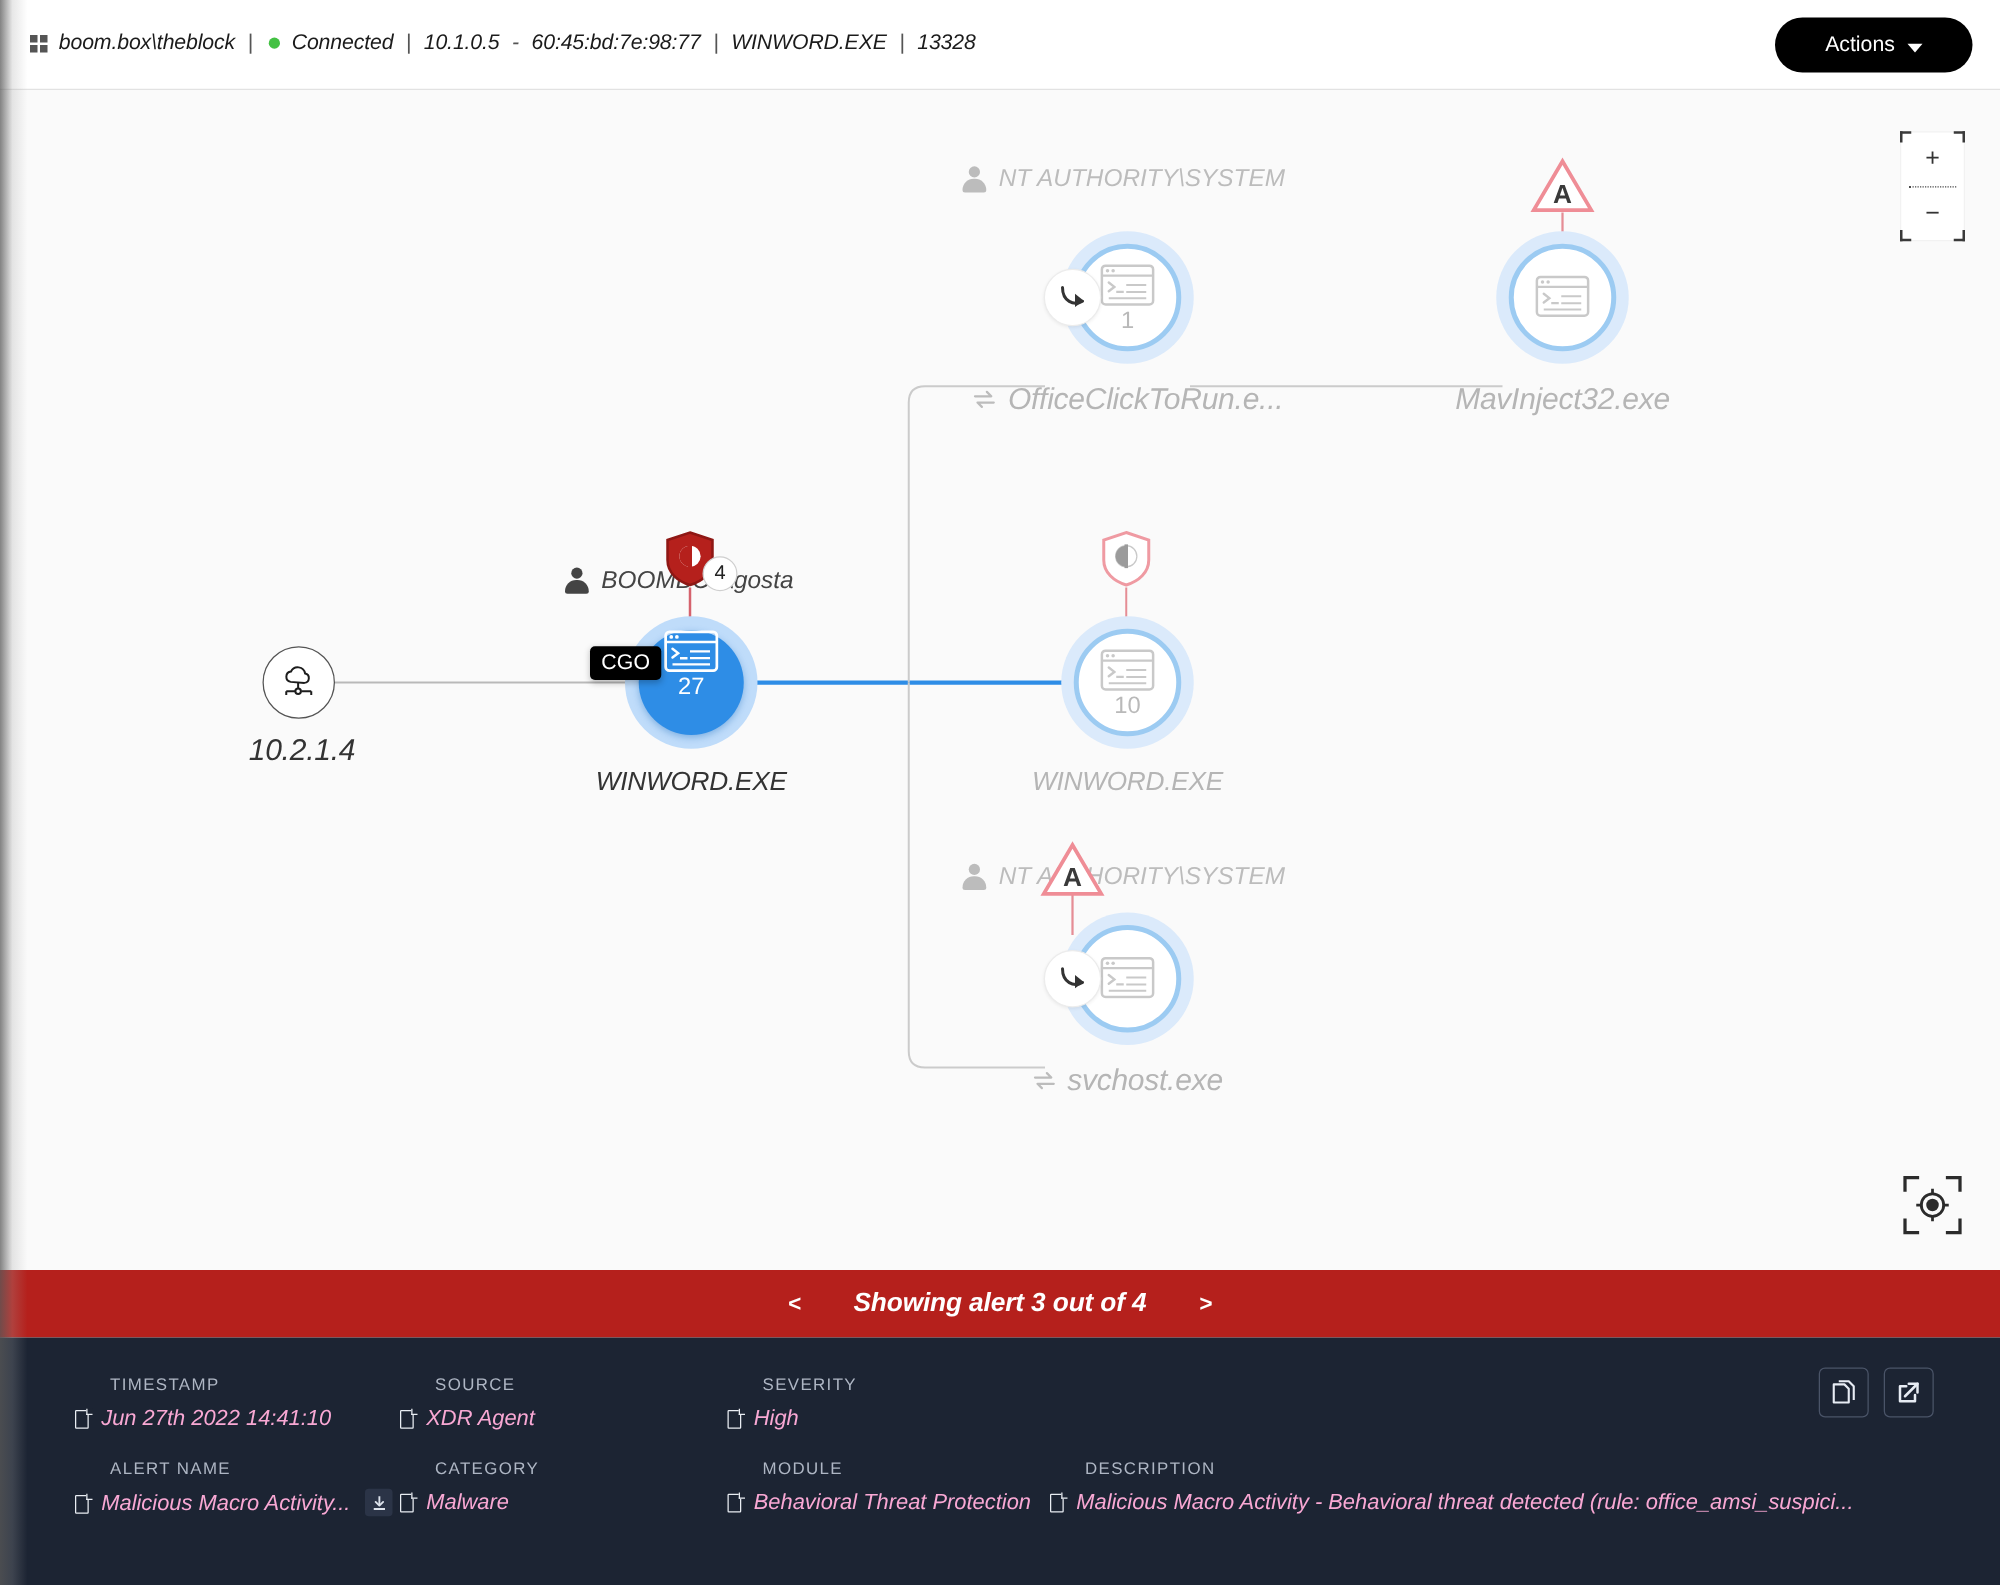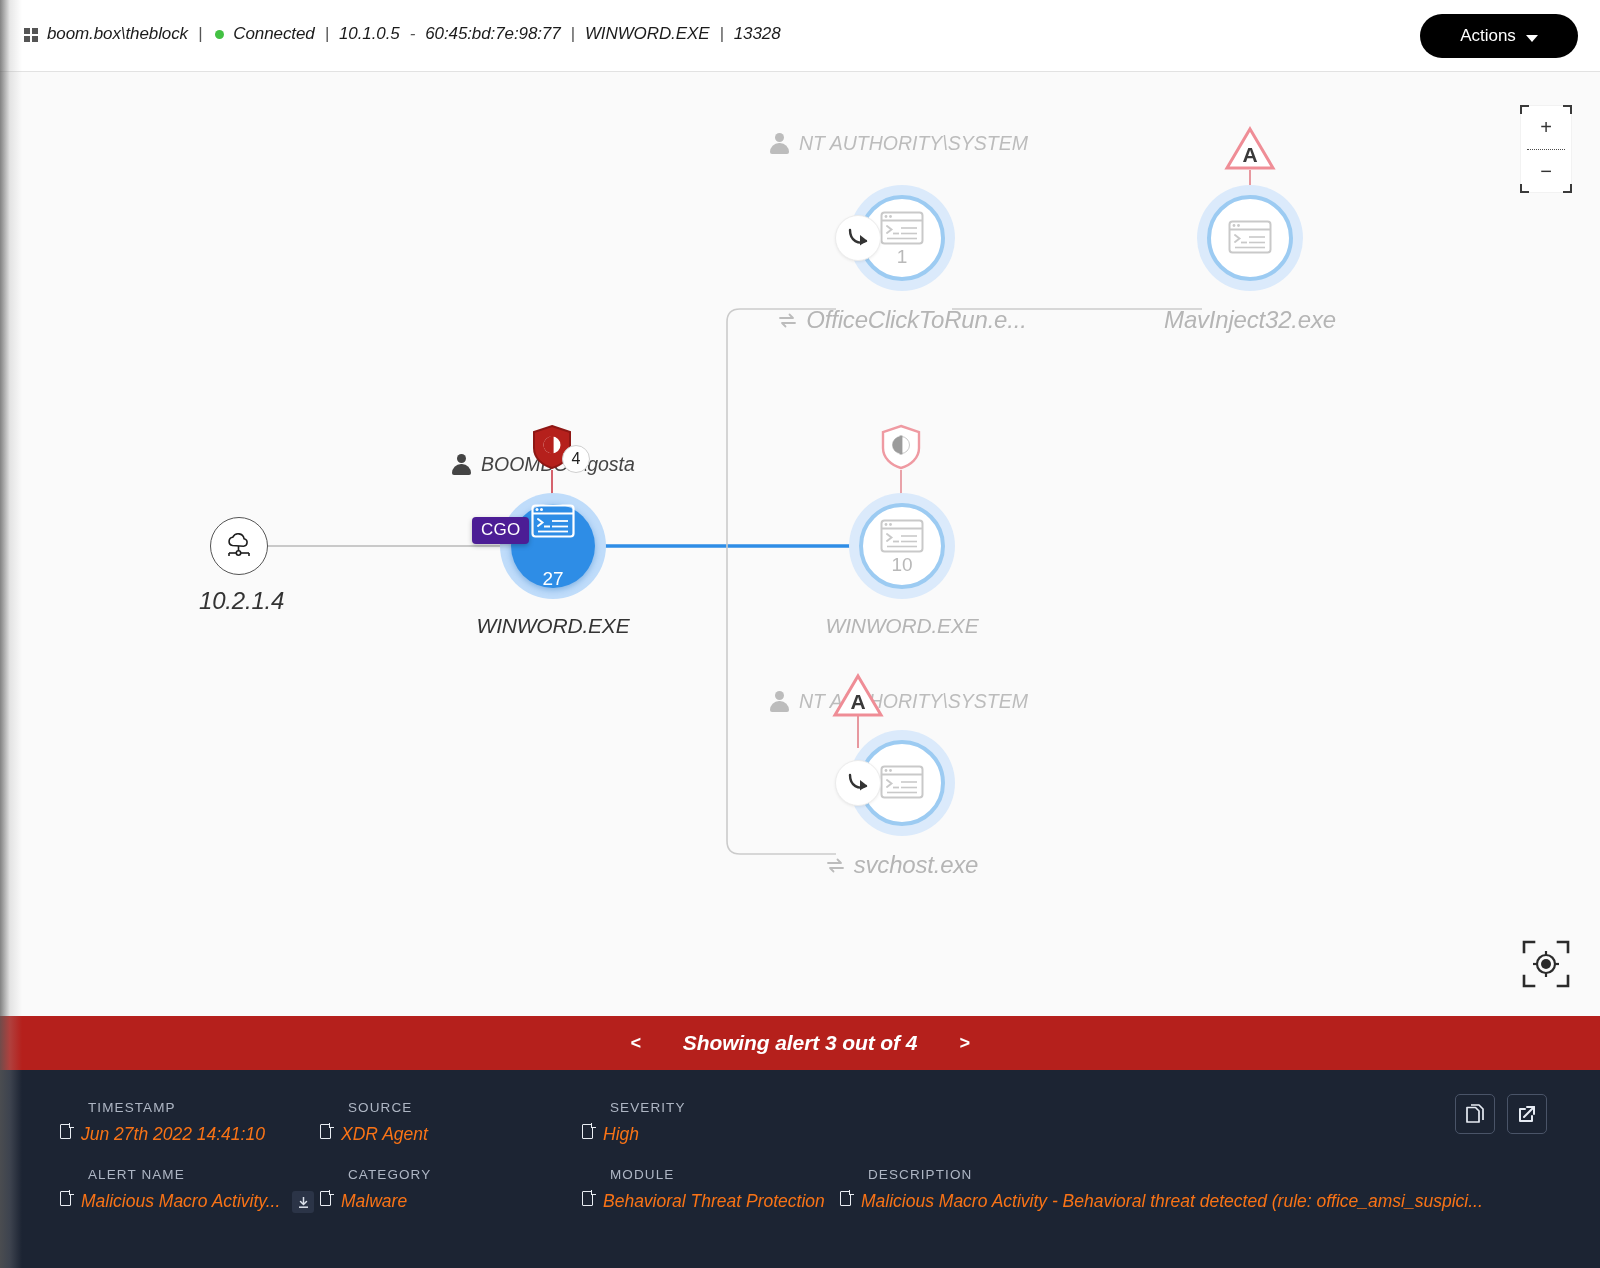--- a/index.html
+++ b/index.html
@@ -84,21 +84,21 @@
   
   .node { position: absolute; }
   
   .sel-halo {
     width: 106px; height: 106px; border-radius: 50%;
     background: #bfdcfa; position: absolute; left: 0; top: 0;
   }
   .sel-core {
     width: 84px; height: 84px; border-radius: 50%;
     background: #2e8de6; position: absolute; left: 11px; top: 11px;
-    display: flex; flex-direction: column; align-items: center; justify-content: space-between;
+    display: flex; flex-direction: column; align-items: center; justify-content: flex-start;
     box-shadow: 0 2px 6px rgba(30,110,190,.4);
   }
   .ghost-halo {
     width: 106px; height: 106px; border-radius: 50%;
     background: #dbeafb; position: absolute; left: 0; top: 0;
   }
   .ghost-core {
     width: 86px; height: 86px; border-radius: 50%;
     background: #ffffff; border: 4px solid #9ccbf2; position: absolute; left: 10px; top: 10px;
     display: flex; flex-direction: column; align-items: center; justify-content: center;
@@ -128,21 +128,21 @@
   .person-ico .bd { position:absolute; left:0; top:10px; width:19px; height:11px; border-radius: 9px 9px 2px 2px; background: currentColor; }
 
   .cloud-node {
     position: absolute; width: 58px; height: 58px; border-radius: 50%;
     background:#fff; border: 1.5px solid #545454;
     display:flex; align-items:center; justify-content:center;
   }
 
   
   .cgo-badge {
-    position: absolute; background: #4c1d95; color: #fff;
+    position: absolute; background: #000000; color: #fff;
     font-size: 17px; padding: 3px 9px 4px 9px; border-radius: 4px;
     box-shadow: 0 2px 5px rgba(0,0,0,.25);
     z-index: 3; letter-spacing: .2px;
   }
 
   
   .shield {
     position: absolute; width: 42px; height: 46px; z-index: 4;
   }
   .shield-count {
@@ -195,22 +195,22 @@
     position:absolute; left:0; top:1070px; width:1600px; height:198px;
     background:#1c2433; z-index: 15;
   }
   .field { position: absolute; }
   .field .lbl {
     font-size: 13.5px; letter-spacing: 1.1px; color:#aeb6c4; text-transform: uppercase;
     margin-bottom: 9px;
     margin-left: 28px;
   }
   .field .val {
-    display:flex; align-items:flex-start; gap: 8px;
-    font-size: 17.5px; font-style: italic; color:#f97316; white-space:nowrap;
+    display:flex; align-items:flex-end; gap: 8px;
+    font-size: 17.5px; font-style: italic; color:#f9a8d4; white-space:nowrap;
   }
   .doc-ico { width: 13px; height: 17px; flex: none; position:relative; display:inline-block;}
   .doc-ico b {
     position:absolute; left:0; top:0; width:11px; height:15px;
     border:1.6px solid #e9edf3; border-radius:1px; background:transparent; display:block;
   }
   .doc-ico s {
     position:absolute; right:-1px; top:-1px; width:5px; height:5px;
     border-left:1.6px solid #e9edf3; border-bottom:1.6px solid #e9edf3; background:#1c2433; display:block;
   }

